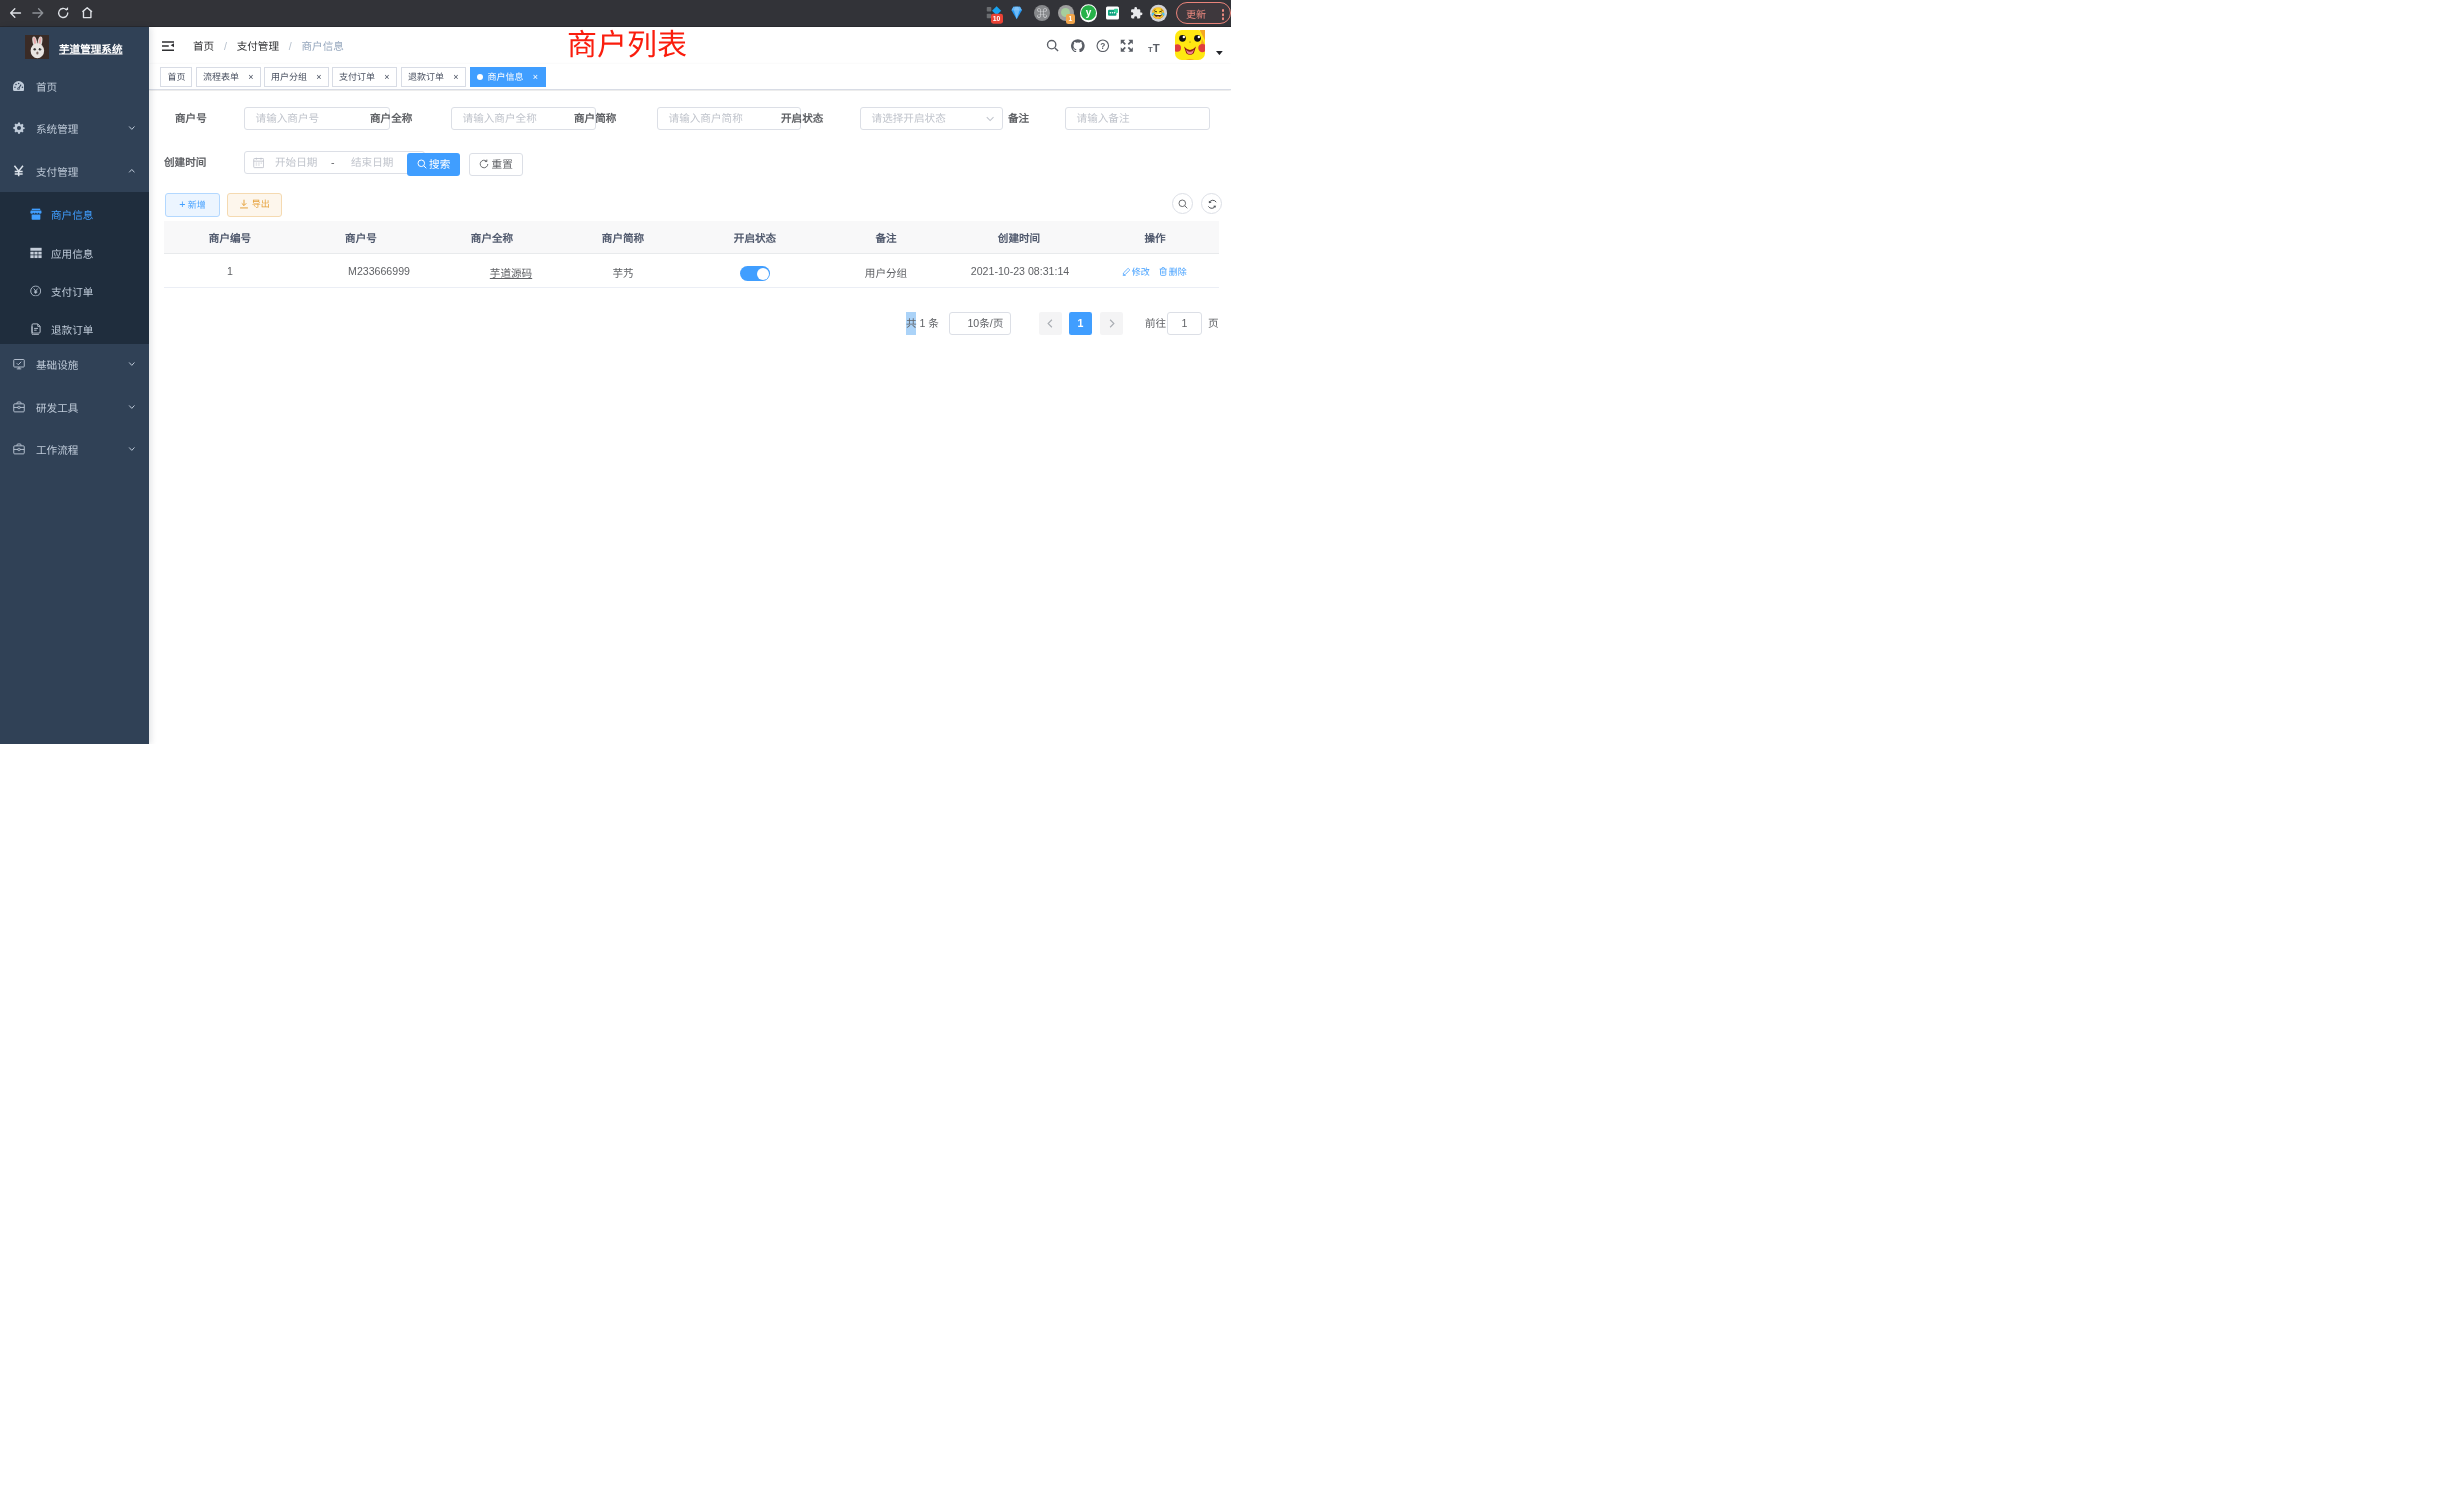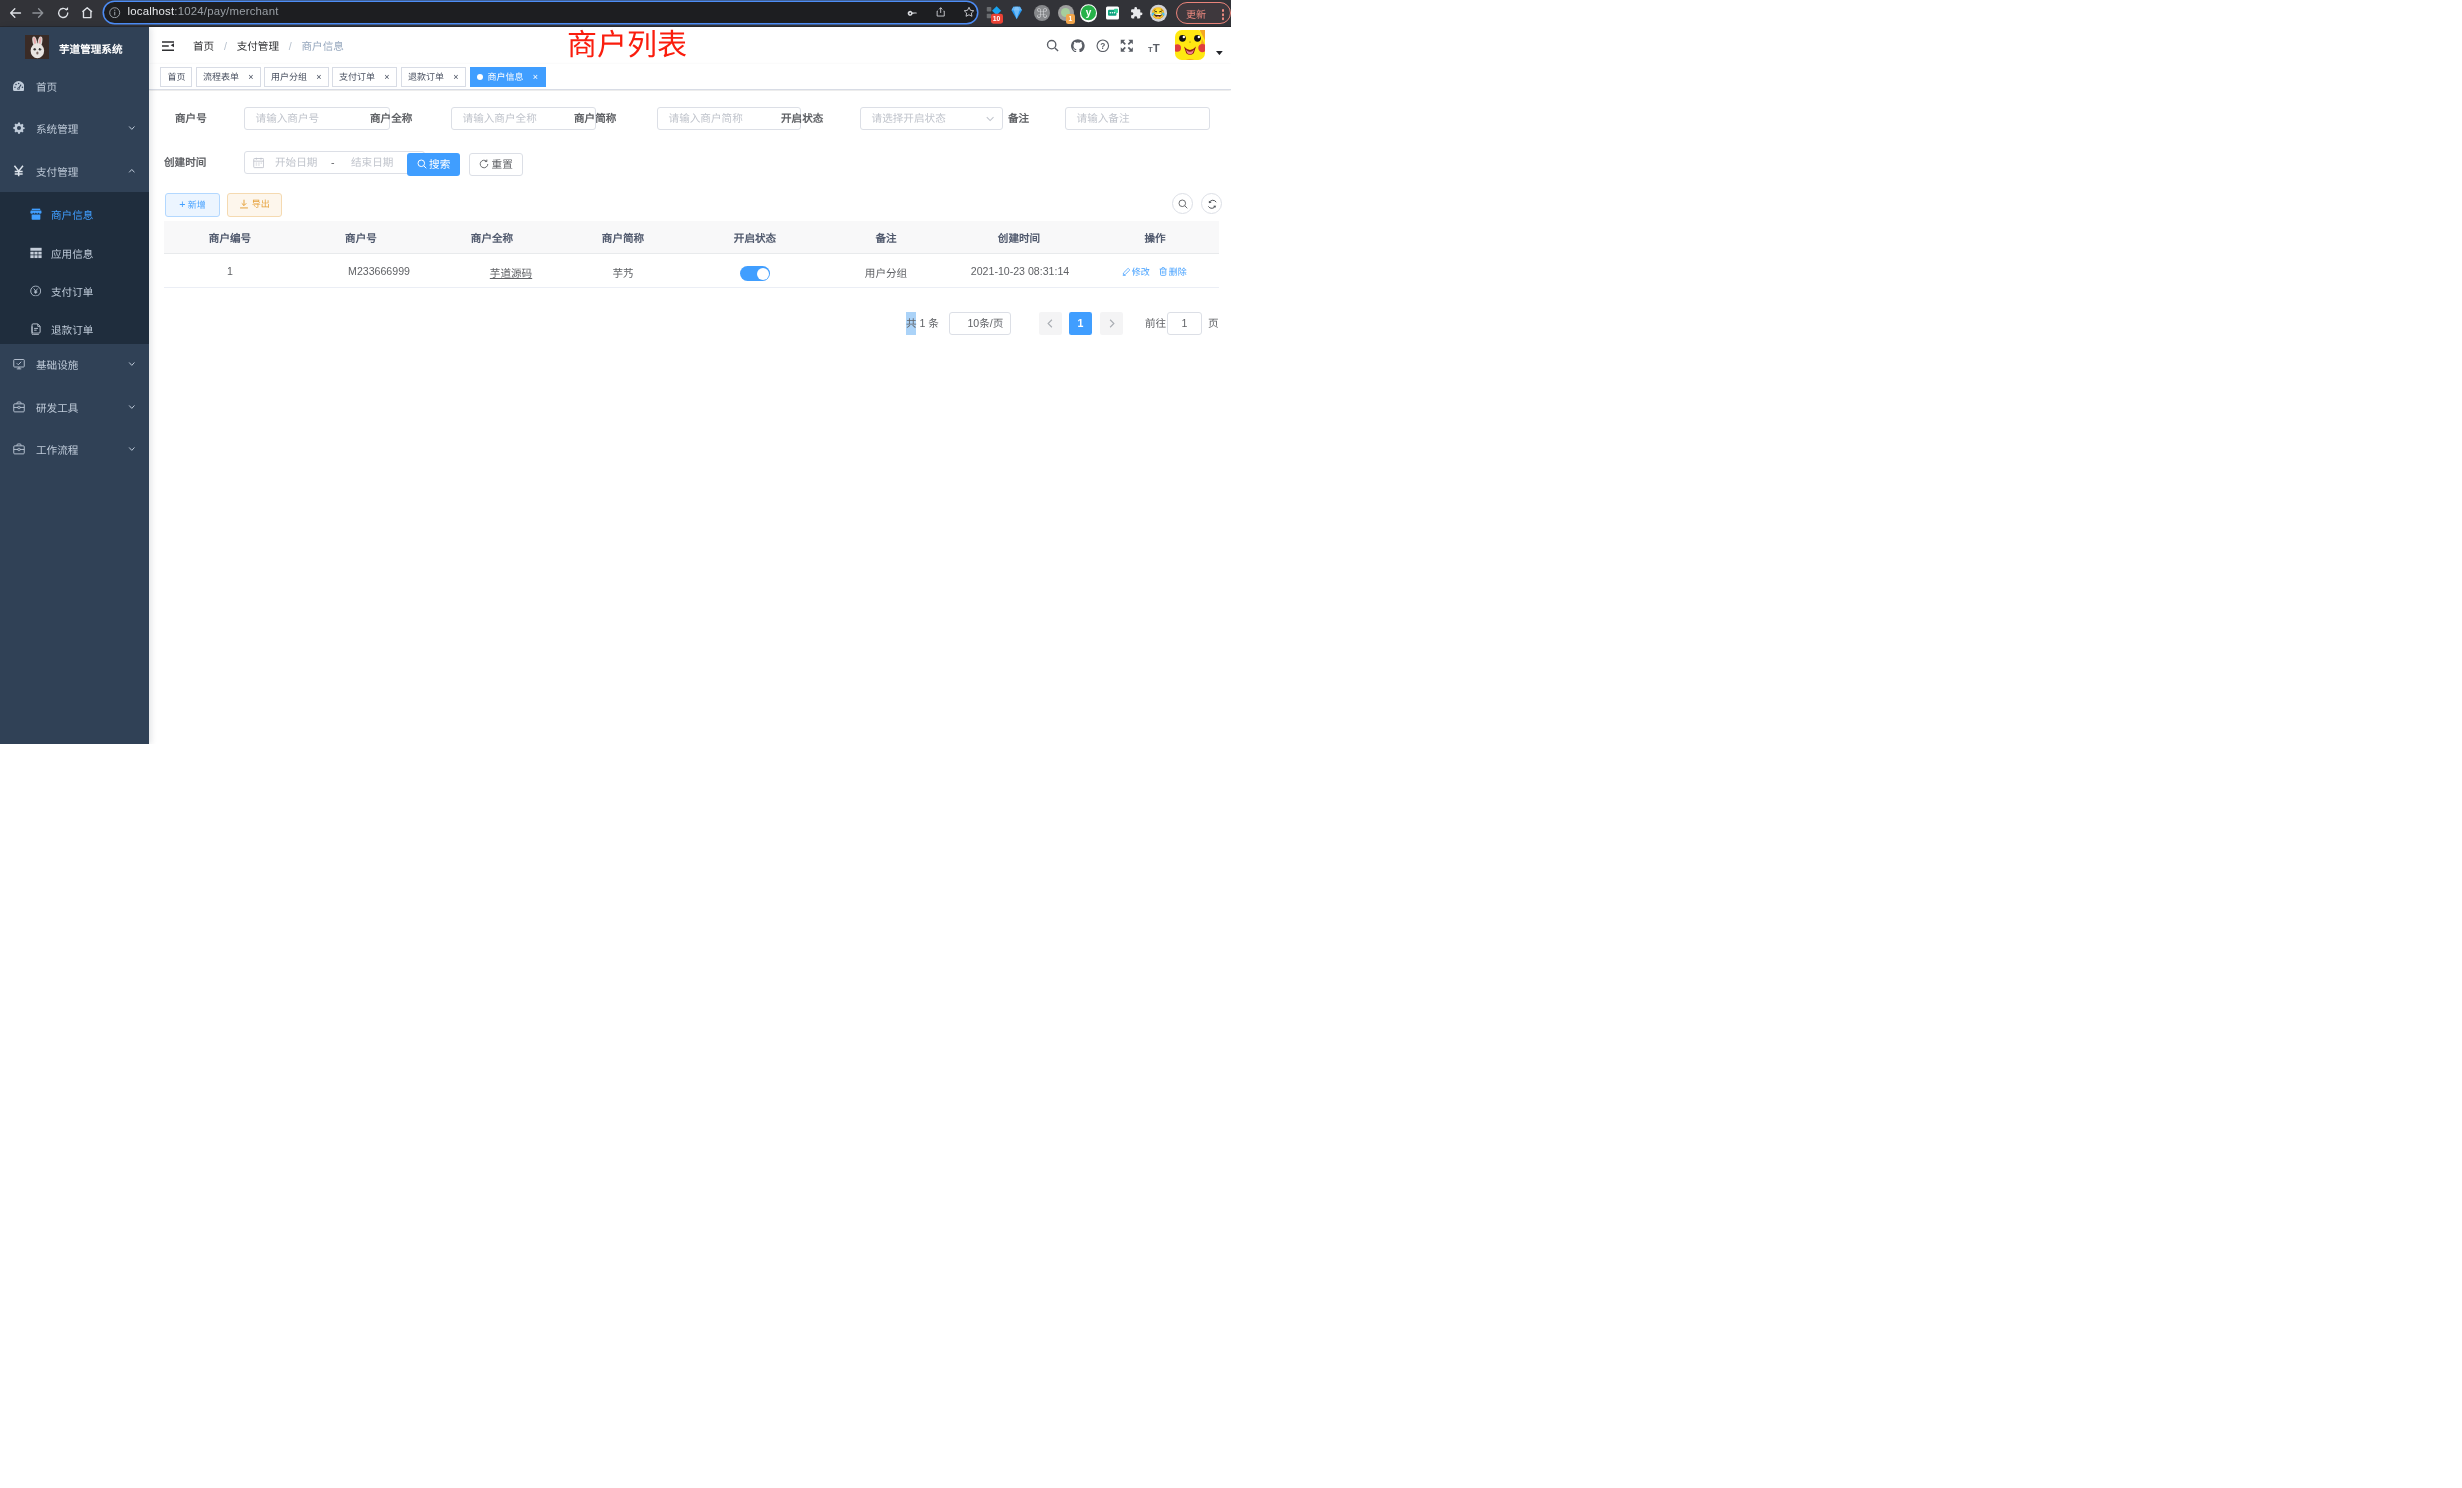--- a/index.html
+++ b/index.html
@@ -14,21 +14,21 @@
   #urlbar { position:absolute; left:104px; top:2.3px; width:873px; height:20.5px; border-radius:10.6px;
             background:#1d1e21; box-shadow:0 0 0 1.5px #4d8df6; }
   #urltext { position:absolute; left:23.5px; top:2.7px; font-size:11.4px; color:#e8eaed; letter-spacing:0.2px; }
   #urltext .dim { color:#9aa0a6; }
 
   
   #sidebar { position:absolute; left:0; top:26.5px; width:149px; height:718px; background:#304156;
              box-shadow:1.5px 0 6px rgba(0,21,41,.12); z-index:5; }
   #logo { position:absolute; left:0; top:0; width:149px; height:38px; }
   #logo .ttl { position:absolute; left:59px; top:21px; transform:translateY(-50%); color:#fff;
-               font-size:10.6px; font-weight:bold; white-space:nowrap; }
+               font-size:10.6px; font-weight:bold; white-space:nowrap;text-decoration:underline; }
   .mi { position:absolute; left:0; width:149px; height:42px; color:#bfcbd9; font-size:10.6px; }
   .mi .txt { position:absolute; left:36px; top:50%; transform:translateY(-50%); white-space:nowrap; }
   .mi .ic  { position:absolute; left:13px; top:50%; transform:translateY(-50%); width:12px; height:12px; }
   .mi .ar  { position:absolute; right:13.6px; top:50%; transform:translateY(-50%); width:7.6px; height:7.6px; }
   #submenu { position:absolute; left:0; top:165px; width:149px; height:152px; background:#1f2d3d; }
   .smi { position:absolute; left:0; width:149px; height:38px; color:#bfcbd9; font-size:10.6px; }
   .smi .txt { position:absolute; left:51px; top:50%; transform:translateY(-50%); }
   .smi .ic { position:absolute; left:30px; top:50%; transform:translateY(-50%); width:11.4px; height:11.4px; }
   .smi.on { color:#409eff; }
 
@@ -73,38 +73,20 @@
       <path d="M2.5 9.5H15.5 M10 4 L15.5 9.5 L10 15" stroke="#8d9196" stroke-width="1.8" fill="none" stroke-linecap="round" stroke-linejoin="round"></path>
     </svg>
   <svg class="cicon" style="left:56px" width="14.4" height="14.4" viewBox="0 0 19 19">
       <path d="M15.5 9.5 a6 6 0 1 1 -1.8 -4.3" stroke="#dee1e6" stroke-width="1.8" fill="none" stroke-linecap="round"></path>
       <path d="M15.9 1.5 v4.2 h-4.2 z" fill="#dee1e6"></path>
     </svg>
   <svg class="cicon" style="left:80px" width="14.4" height="14.4" viewBox="0 0 19 19">
       <path d="M3.2 8 L9.5 2.6 L15.8 8 M4.6 7.2 V15.6 h9.8 V7.2" stroke="#dee1e6" stroke-width="1.8" fill="none" stroke-linejoin="round"></path>
     </svg>
 
-  <div id="urlbar">
-    <svg style="position:absolute;left:5.3px;top:4.5px" width="11.4" height="11.4" viewBox="0 0 16 16">
-        <circle cx="8" cy="8" r="7" stroke="#9aa0a6" stroke-width="1.4" fill="none"></circle>
-        <rect x="7.3" y="6.7" width="1.5" height="5" fill="#9aa0a6"></rect>
-        <rect x="7.3" y="3.8" width="1.5" height="1.6" fill="#9aa0a6"></rect>
-      </svg>
-    <div id="urltext"><b style="font-weight:normal;color:#e8eaed">localhost</b><span class="dim">:1024/pay/merchant</span></div>
-    <svg style="position:absolute;right:59px;top:5.3px" width="10.6" height="10" viewBox="0 0 24 24">
-        <path fill="#dadce0" d="M12.65 10a6 6 0 1 0-.3 4l.65-1h2l1.5-1.5L18 13l1.5-1.5L21 13l2-2.05L21.5 9.5 12.65 10zM7 14a2 2 0 1 1 0-4 2 2 0 0 1 0 4z" transform="scale(1) translate(0,1)"></path>
-      </svg>
-    <svg style="position:absolute;right:31px;top:3.8px" width="11.4" height="12" viewBox="0 0 24 24">
-        <path d="M12 3 v11 M8.5 6.5 L12 3 l3.5 3.5" stroke="#dadce0" stroke-width="1.8" fill="none"></path>
-        <path d="M6 10 H4.5 V20.5 h15 V10 H18" stroke="#dadce0" stroke-width="1.8" fill="none"></path>
-      </svg>
-    <svg style="position:absolute;right:2.3px;top:3.8px" width="12" height="12" viewBox="0 0 24 24">
-        <path d="M12 2.6 l2.9 6 6.6.9-4.8 4.6 1.2 6.5L12 17.5 6.1 20.6l1.2-6.5L2.5 9.5l6.6-.9z" stroke="#dadce0" stroke-width="1.7" fill="none" stroke-linejoin="round"></path>
-      </svg>
-  </div>
 
   <div class="cicon" style="left:986px;width:16.7px;height:16.7px">
     <svg width="16.7" height="16.7" viewBox="0 0 22 22">
         <rect x="1" y="3" width="6" height="6" rx="1" fill="#6a6d70"></rect>
         <rect x="1" y="12" width="6" height="6" rx="1" fill="#6a6d70"></rect>
         <path d="M14 2 L20 8 L14 14 L8 8 Z" fill="#17a3f1"></path>
       </svg>
     <div style="position:absolute;left:4.5px;top:9px;background:#e94235;color:#fff;font-size:6.8px;border-radius:2.3px;padding:0 2.3px;height:10px;line-height:10px;font-weight:bold;">10</div>
   </div>
   <svg class="cicon" style="left:1011px" width="11.4" height="14.4" viewBox="0 0 24 30">

